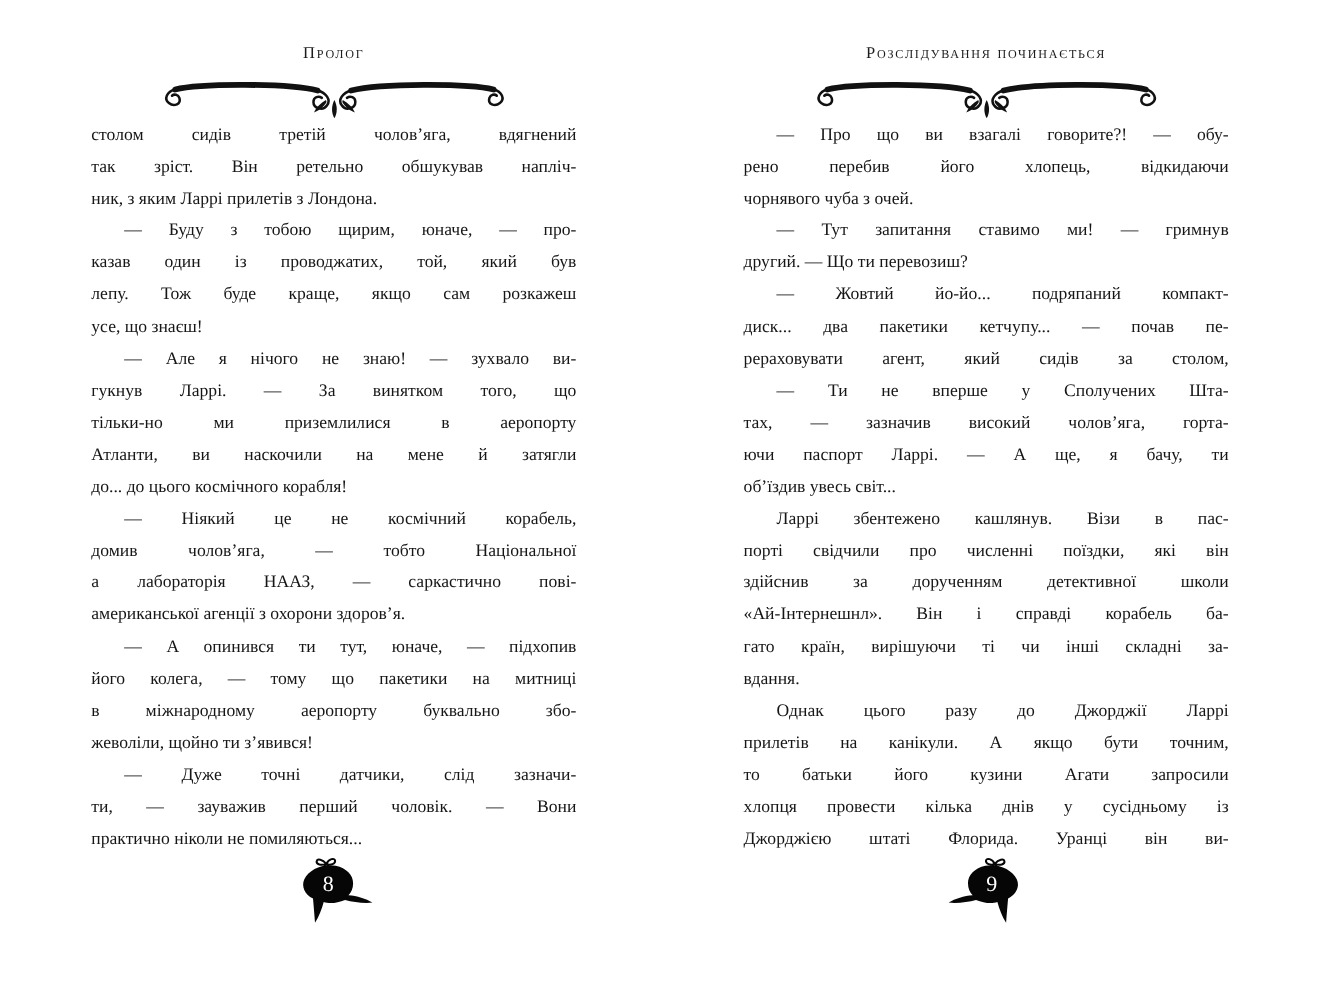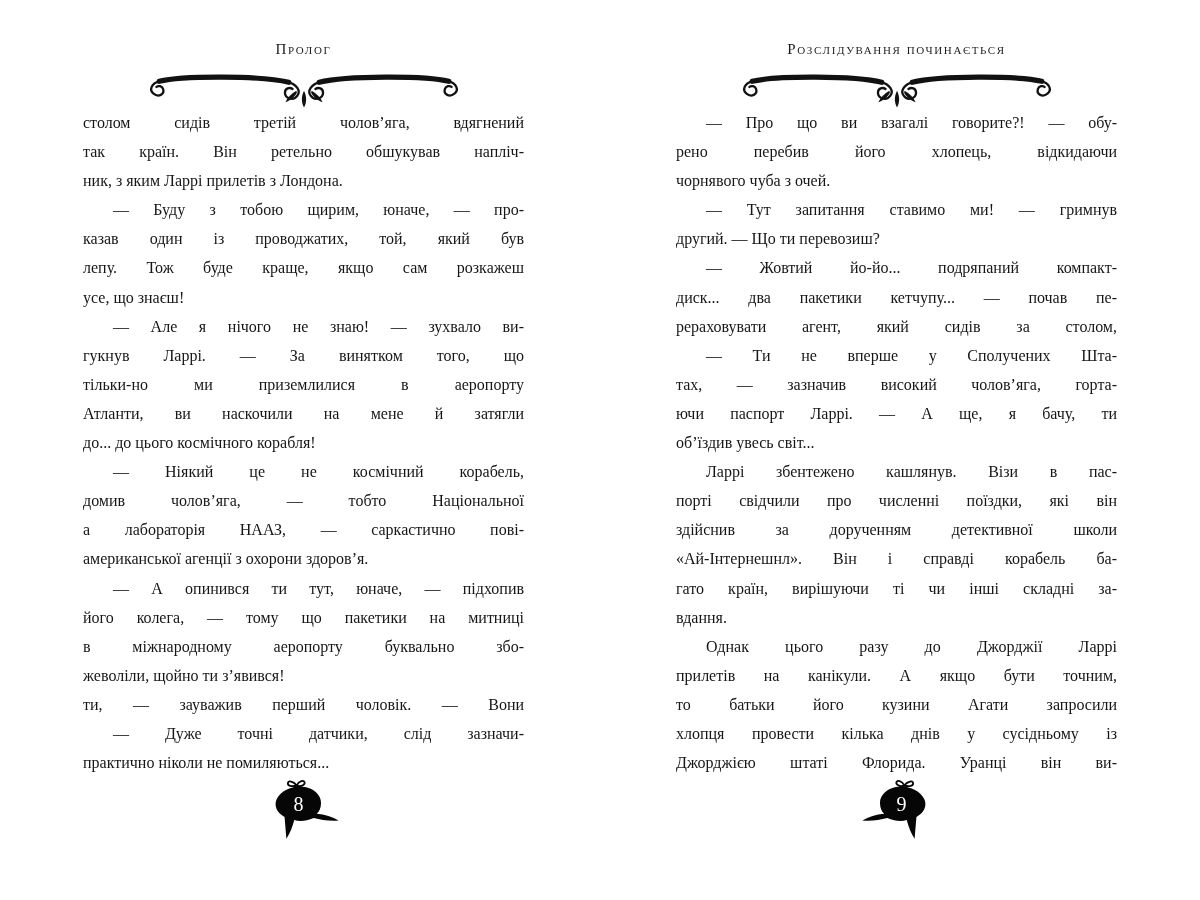--- a/index.html
+++ b/index.html
@@ -93,21 +93,21 @@
       </g>
       <g fill="#111" stroke="none">
         <path d="M170,24 C167,30 167,36 170,41.5 C173,36 173,30 170,24 Z"></path>
         <path d="M162,24 C157,27 152.5,31 150.5,36 C156,34 160.5,30 162.5,26 Z"></path>
         <path d="M178,24 C183,27 187.5,31 189.5,36 C184,34 179.5,30 177.5,26 Z"></path>
       </g>
     </svg>
     <div class="body">
         <div class="para">
           <div class="line">столом сидів третій чолов’яга, вдягнений</div>
-          <div class="line">так країн. Він ретельно обшукував напліч-</div>
+          <div class="line">так зріст. Він ретельно обшукував напліч-</div>
           <div class="line final">ник, з яким Ларрі прилетів з Лондона.</div>
         </div>
         <div class="para">
           <div class="line indent">— Буду з тобою щирим, юначе, — про-</div>
           <div class="line">казав один із проводжатих, той, який був</div>
           <div class="line">лепу. Тож буде краще, якщо сам розкажеш</div>
           <div class="line final">усе, що знаєш!</div>
         </div>
         <div class="para">
           <div class="line indent">— Але я нічого не знаю! — зухвало ви-</div>
@@ -122,22 +122,22 @@
           <div class="line">а лабораторія НААЗ, — саркастично пові-</div>
           <div class="line final">американської агенції з охорони здоров’я.</div>
         </div>
         <div class="para">
           <div class="line indent">— А опинився ти тут, юначе, — підхопив</div>
           <div class="line">його колега, — тому що пакетики на митниці</div>
           <div class="line">в міжнародному аеропорту буквально збо-</div>
           <div class="line final">жеволіли, щойно ти з’явився!</div>
         </div>
         <div class="para">
+          <div class="line indent">— Дуже точні датчики, слід зазначи-</div>
           <div class="line">ти, — зауважив перший чоловік. — Вони</div>
-          <div class="line indent">— Дуже точні датчики, слід зазначи-</div>
           <div class="line final">практично ніколи не помиляються...</div>
         </div>
       </div>
     <div class="footer">
       <svg class="hat" viewBox="0 0 120 102" xmlns="http://www.w3.org/2000/svg">
         <path fill="#060606" d="M28,64 C16,58 10,46 15,35 C22,20 44,11 62,15 C78,18.5 88,29 88,41 C88,49 85,55 81,59 C94,60 107,64 117,70 C103,71.5 88,69 76,66 C64,71 52,72 44,69 C41,80 37,91 31,100 C30,88 29,75 28,64 Z"></path>
         <g stroke="#060606" stroke-width="3" fill="none" stroke-linecap="round">
           <path d="M48,12 C42,5 34.5,4 33.5,8 C32.5,13 40,15 48,12 Z"></path>
           <path d="M48,12 C52,4 60,3 61,7 C62,12 54,15 48,12 Z"></path>
           <path d="M48,12 C45,16 43,18 40,20"></path>

